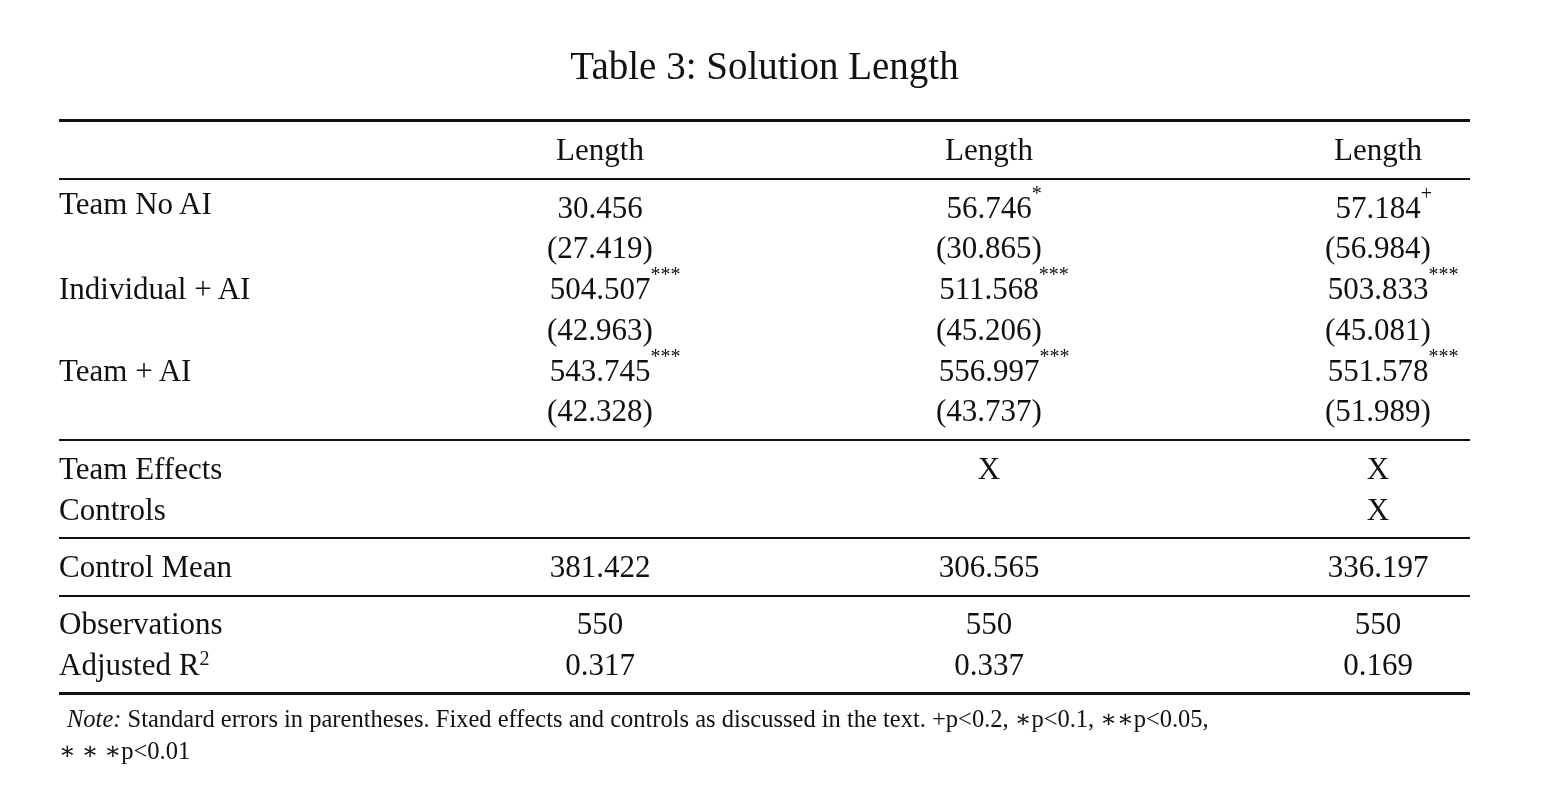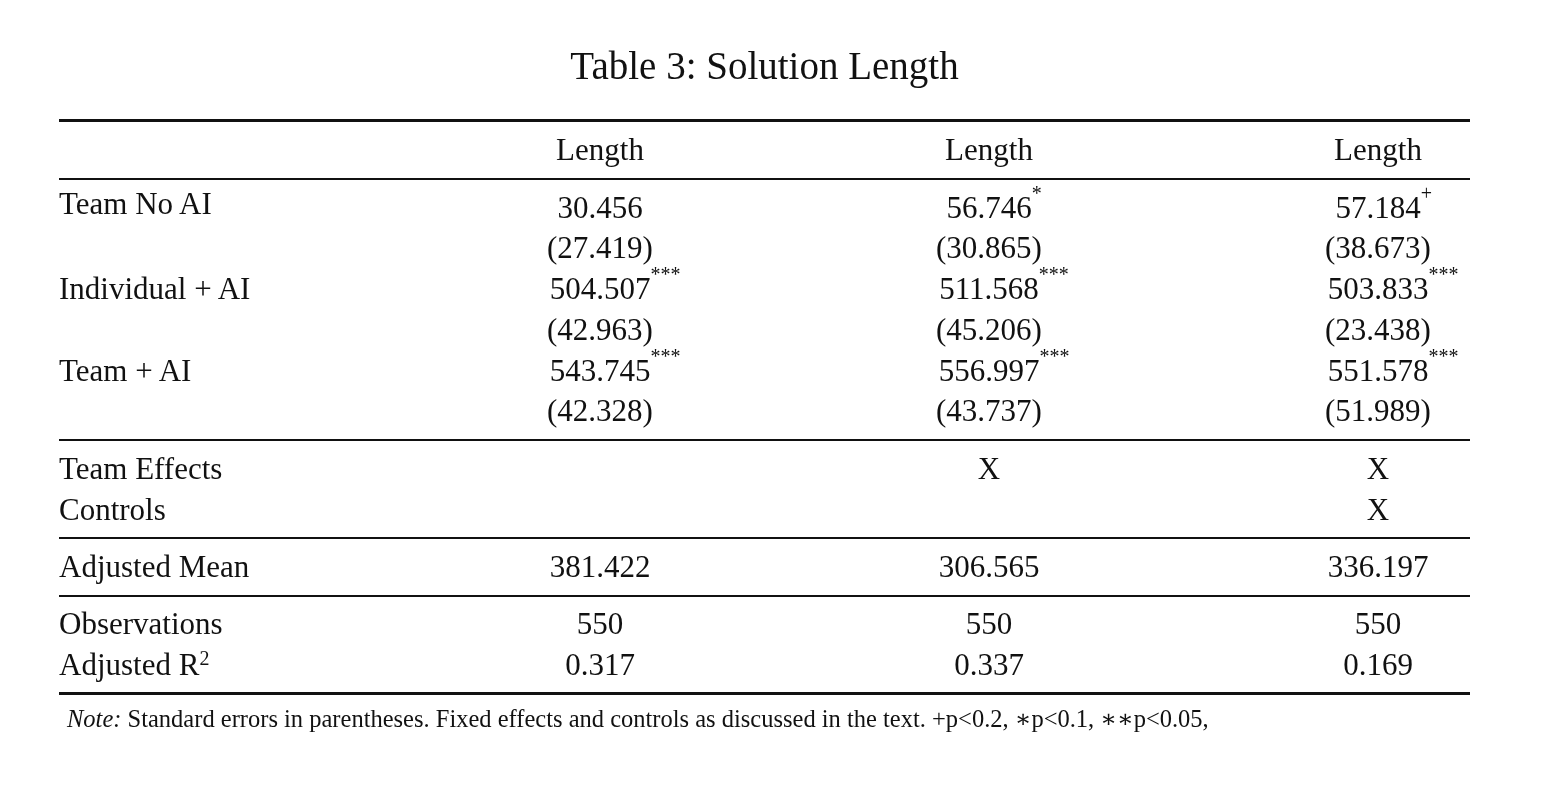--- a/index.html
+++ b/index.html
@@ -46,29 +46,29 @@
 <div class="cell num c3" style="top:130px">Length</div>
 
 <div class="rule thin" style="top:178px"></div>
 
 <div class="cell label" style="top:184px">Team No AI</div>
 <div class="cell num c1" style="top:188px"><span class="v"><span>30.456</span><span class="s"></span></span></div>
 <div class="cell num c2" style="top:188px"><span class="v"><span>56.746</span><span class="s">*</span></span></div>
 <div class="cell num c3" style="top:188px"><span class="v"><span>57.184</span><span class="s">+</span></span></div>
 <div class="cell num c1" style="top:228px">(27.419)</div>
 <div class="cell num c2" style="top:228px">(30.865)</div>
-<div class="cell num c3" style="top:228px">(38.673)</div>
+<div class="cell num c3" style="top:228px">(56.984)</div>
 
 <div class="cell label" style="top:269px">Individual + AI</div>
 <div class="cell num c1" style="top:269px"><span class="v"><span>504.507</span><span class="s">***</span></span></div>
 <div class="cell num c2" style="top:269px"><span class="v"><span>511.568</span><span class="s">***</span></span></div>
 <div class="cell num c3" style="top:269px"><span class="v"><span>503.833</span><span class="s">***</span></span></div>
 <div class="cell num c1" style="top:310px">(42.963)</div>
 <div class="cell num c2" style="top:310px">(45.206)</div>
-<div class="cell num c3" style="top:310px">(23.438)</div>
+<div class="cell num c3" style="top:310px">(45.081)</div>
 
 <div class="cell label" style="top:351px">Team + AI</div>
 <div class="cell num c1" style="top:351px"><span class="v"><span>543.745</span><span class="s">***</span></span></div>
 <div class="cell num c2" style="top:351px"><span class="v"><span>556.997</span><span class="s">***</span></span></div>
 <div class="cell num c3" style="top:351px"><span class="v"><span>551.578</span><span class="s">***</span></span></div>
 <div class="cell num c1" style="top:391px">(42.328)</div>
 <div class="cell num c2" style="top:391px">(43.737)</div>
 <div class="cell num c3" style="top:391px">(51.989)</div>
 
 <div class="rule thin" style="top:439px"></div>
@@ -78,34 +78,35 @@
 <div class="cell num c2" style="top:449px">X</div>
 <div class="cell num c3" style="top:449px">X</div>
 
 <div class="cell label" style="top:490px">Controls</div>
 <div class="cell num c1" style="top:490px"></div>
 <div class="cell num c2" style="top:490px"></div>
 <div class="cell num c3" style="top:490px">X</div>
 
 <div class="rule thin" style="top:537px"></div>
 
-<div class="cell label" style="top:547px">Adjusted Mean</div>
+<div class="cell label" style="top:547px">Control Mean</div>
 <div class="cell num c1" style="top:547px">381.422</div>
 <div class="cell num c2" style="top:547px">306.565</div>
 <div class="cell num c3" style="top:547px">336.197</div>
 
 <div class="rule thin" style="top:595px"></div>
 
 <div class="cell label" style="top:604px">Observations</div>
 <div class="cell num c1" style="top:604px">550</div>
 <div class="cell num c2" style="top:604px">550</div>
 <div class="cell num c3" style="top:604px">550</div>
 
 <div class="cell label" style="top:645px"><span>Adjusted R</span><sup class="r2">2</sup></div>
 <div class="cell num c1" style="top:645px">0.317</div>
 <div class="cell num c2" style="top:645px">0.337</div>
 <div class="cell num c3" style="top:645px">0.169</div>
 
 <div class="rule thick" style="top:692px"></div>
 
 <div class="note">
   <div class="line1"><i>Note:</i><span> Standard errors in parentheses. Fixed effects and controls as discussed in the text. </span><span>+p&lt;0.2, ∗p&lt;0.1, ∗∗p&lt;0.05,</span></div>
+  <div>∗ ∗ ∗p&lt;0.01</div>
 </div>
 
 </body></html>

